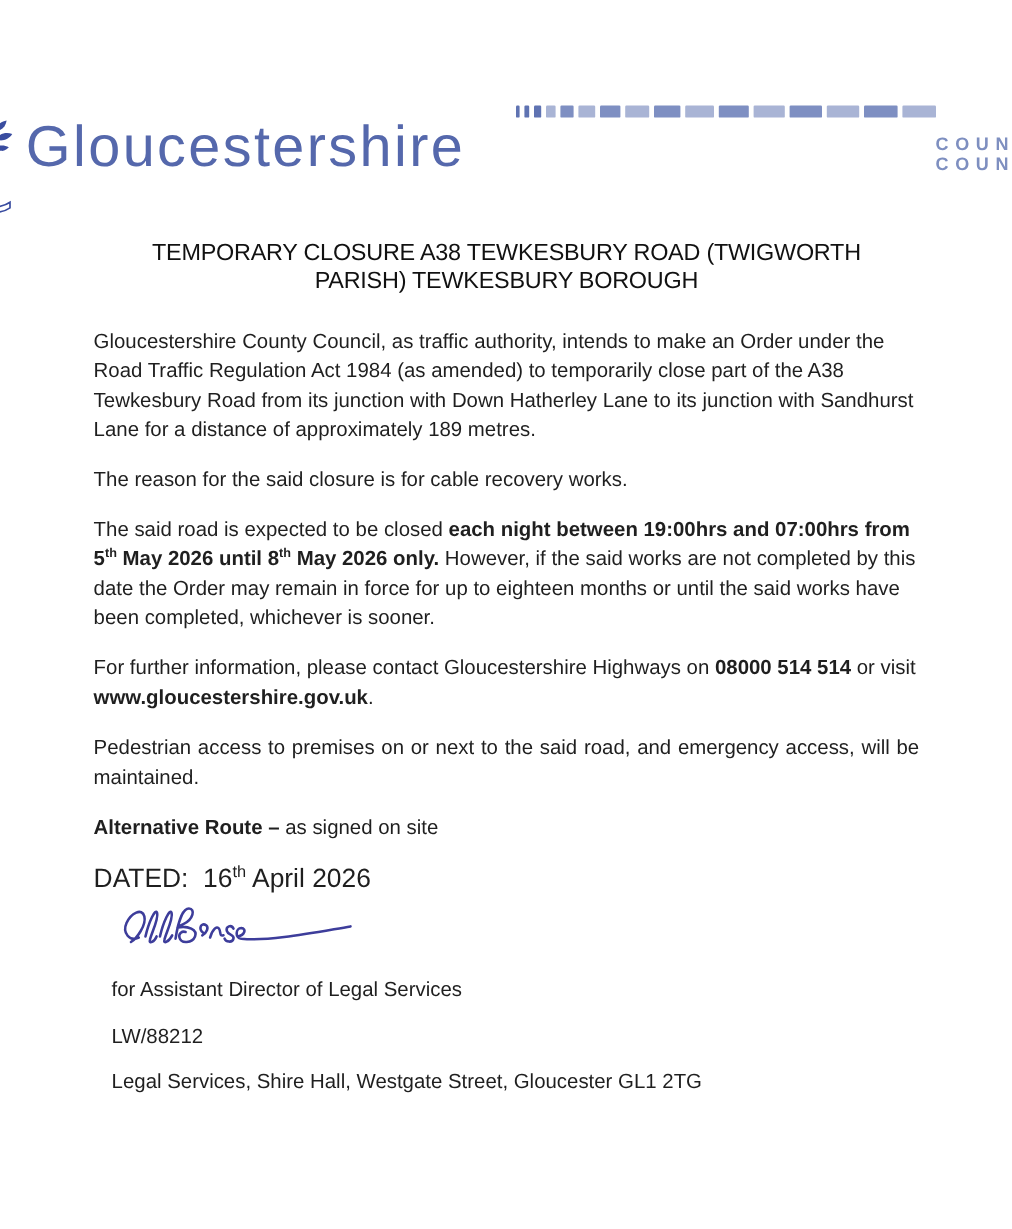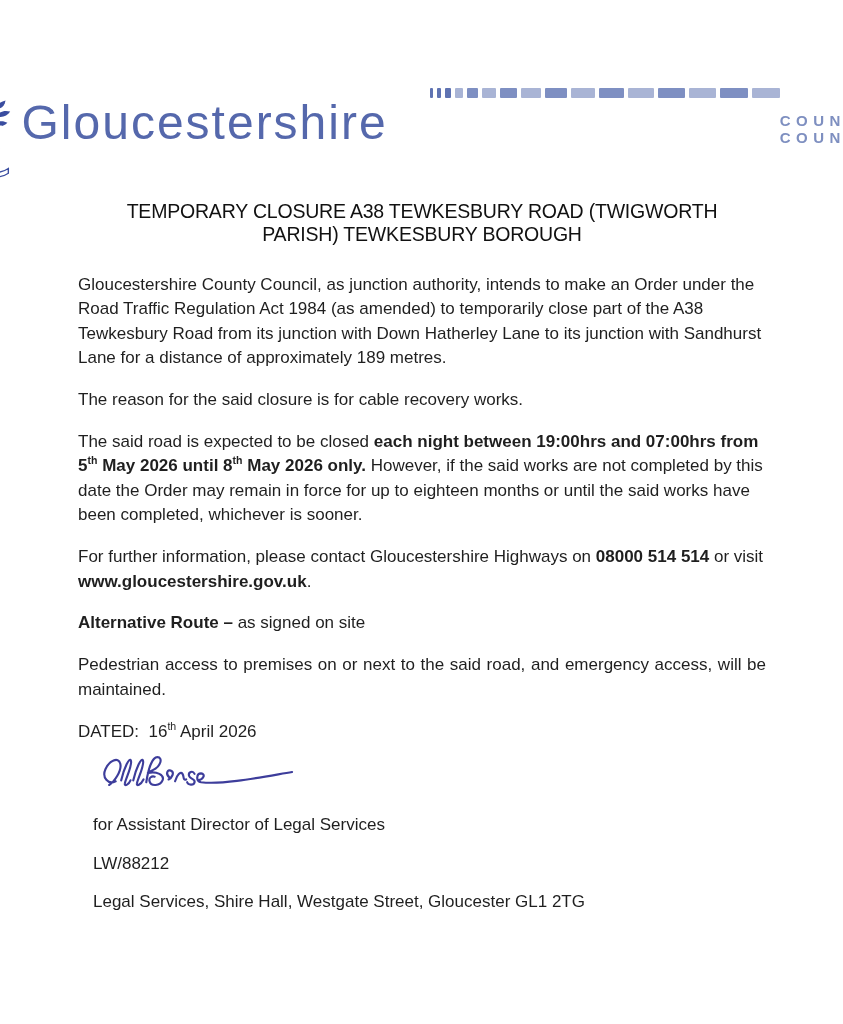--- a/index.html
+++ b/index.html
@@ -31,21 +31,21 @@
   .content{width:688px;margin:0 0 0 78px;}
   h1.title{
     text-align:center;font-size:19.5px;line-height:23px;font-weight:400;
     letter-spacing:-0.2px;color:#111;margin:0 auto 27px auto;max-width:660px;
   }
   p.body-p{font-size:17px;line-height:24.4px;margin:0 0 17.5px 0;}
   p.body-p.justify{text-align:justify;text-align-last:left;}
   .b{font-weight:700;}
   .u{}
   sup{font-size:62%;line-height:0;vertical-align:super;}
-  .dated{font-size:17px;line-height:24.4px;margin:6px 0 0 0;}
+  .dated{font-size:22px;line-height:24.4px;margin:6px 0 0 0;}
   .signature{display:block;margin:2px 0 0 6px;height:52px;}
   .footer{font-size:17px;line-height:23.5px;margin-top:4px;}
   .footer div{margin:15px;}
 </style>
 </head>
 <body>
 
 <div class="page">
 
   <div class="logo">
@@ -92,26 +92,26 @@
           <i style="width: 28px; background: var(--dash-dark);"></i>
           <i style="width: 28px; background: var(--dash-light);"></i>
         </div>
       <div class="subtitle">COUNTY COUNCIL</div>
     </div>
   </div>
 
   <div class="content">
     <h1 class="title">TEMPORARY CLOSURE A38 TEWKESBURY ROAD (TWIGWORTH PARISH) TEWKESBURY BOROUGH</h1>
 
-    <p class="body-p"><span>Gloucestershire County Council, as junction authority, </span><span class="u">intends</span><span> to make an Order under the Road Traffic Regulation Act 1984 (as amended) to temporarily close part of the A38 Tewkesbury Road from its junction with Down Hatherley Lane to its junction with Sandhurst Lane for a distance of approximately 189 metres.</span></p>
+    <p class="body-p"><span>Gloucestershire County Council, as traffic authority, </span><span class="u">intends</span><span> to make an Order under the Road Traffic Regulation Act 1984 (as amended) to temporarily close part of the A38 Tewkesbury Road from its junction with Down Hatherley Lane to its junction with Sandhurst Lane for a distance of approximately 189 metres.</span></p>
     <p class="body-p"><span>The reason for the said closure is for cable recovery works.</span></p>
     <p class="body-p"><span>The said road is expected to be closed </span><span class="b">each night between 19:00hrs and 07:00hrs from 5</span><sup class="b">th</sup><span class="b"> May 2026 until 8</span><sup class="b">th</sup><span class="b"> May 2026 only.</span><span> However, if the said works are not completed by this date the Order may remain in force for up to eighteen months or until the said works have been completed, whichever is sooner.</span></p>
     <p class="body-p"><span>For further information, please contact Gloucestershire Highways on </span><span class="b">08000 514 514</span><span> or visit </span><span class="b">www.gloucestershire.gov.uk</span><span>.</span></p>
+    <p class="body-p justify"><span>Pedestrian access to premises on or next to the said road, and emergency access, will be maintained.</span></p>
     <p class="body-p"><span class="b">Alternative Route –</span><span> as signed on site</span></p>
-    <p class="body-p justify"><span>Pedestrian access to premises on or next to the said road, and emergency access, will be maintained.</span></p>
 
     <p class="dated"><span>DATED:&nbsp; 16</span><sup>th</sup><span> April 2026</span></p>
 
     <svg class="signature" viewBox="0 0 230 56" width="236" height="54" aria-hidden="true">
       <g stroke="var(--ink)" stroke-width="2.3" fill="none" stroke-linecap="round" stroke-linejoin="round">
         <path d="M22 38 C14 42 7 34 11 25 C15 16 25 11 27 19 C29 27 20 39 15 42"></path>
         <path d="M28 37 C31 24 37 11 38.5 16 C40 21 33 35 32 40 C31 44 36 42 38 37"></path>
         <path d="M41 37 C44 24 50 11 51.5 16 C53 21 46 35 45 40 C44 44 49 42 52 36"></path>
         <path d="M55 39 C57 26 61 12 67 12 C73 12 71 22 62 26 C58 28 56 29 57 29 C66 27 75 31 72.5 37 C70 43 60 44 58.5 38 C57.5 34 61 32 64 33"></path>
         <path d="M80 34 C75 30 78 24 82.5 27 C85 29 83 34 79 36"></path>

